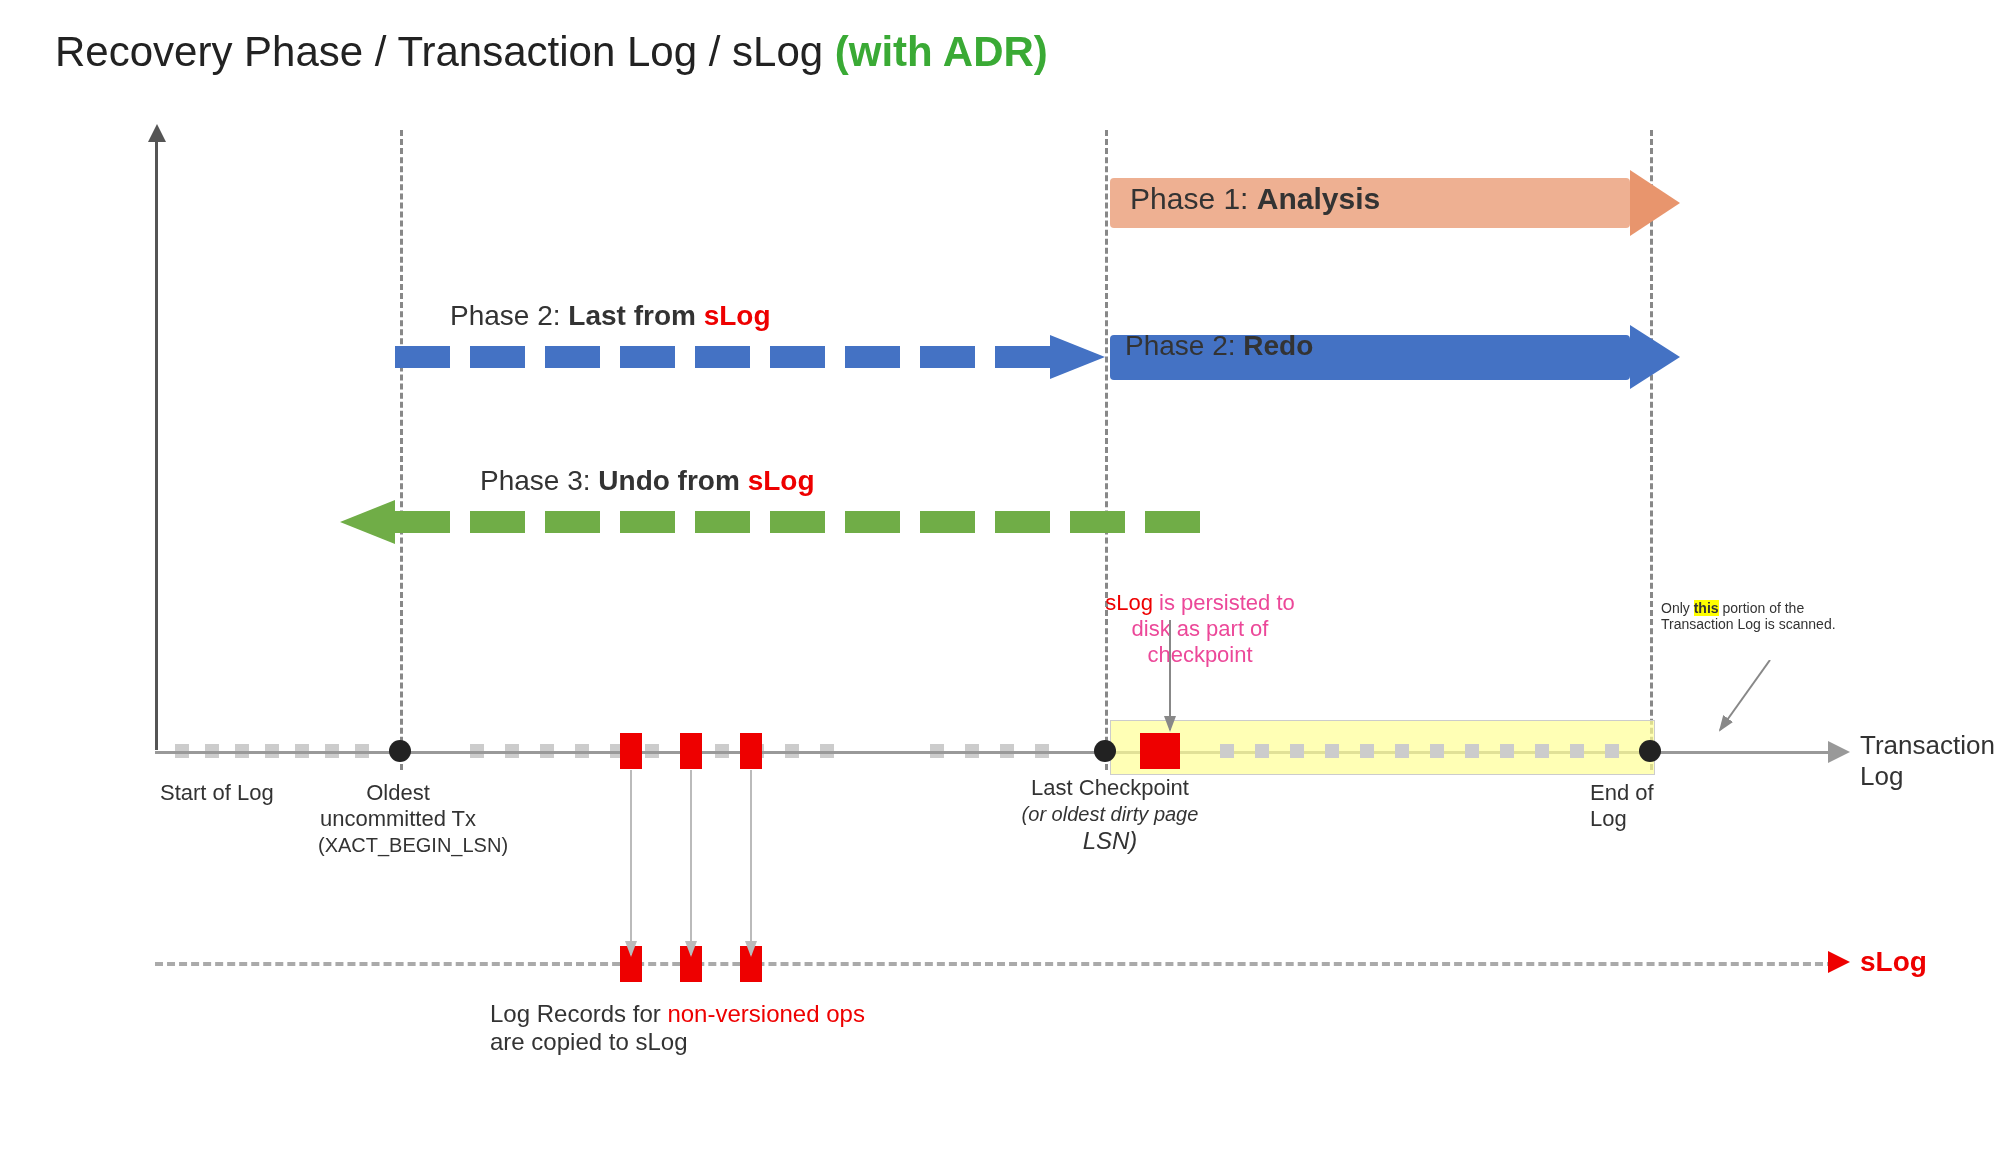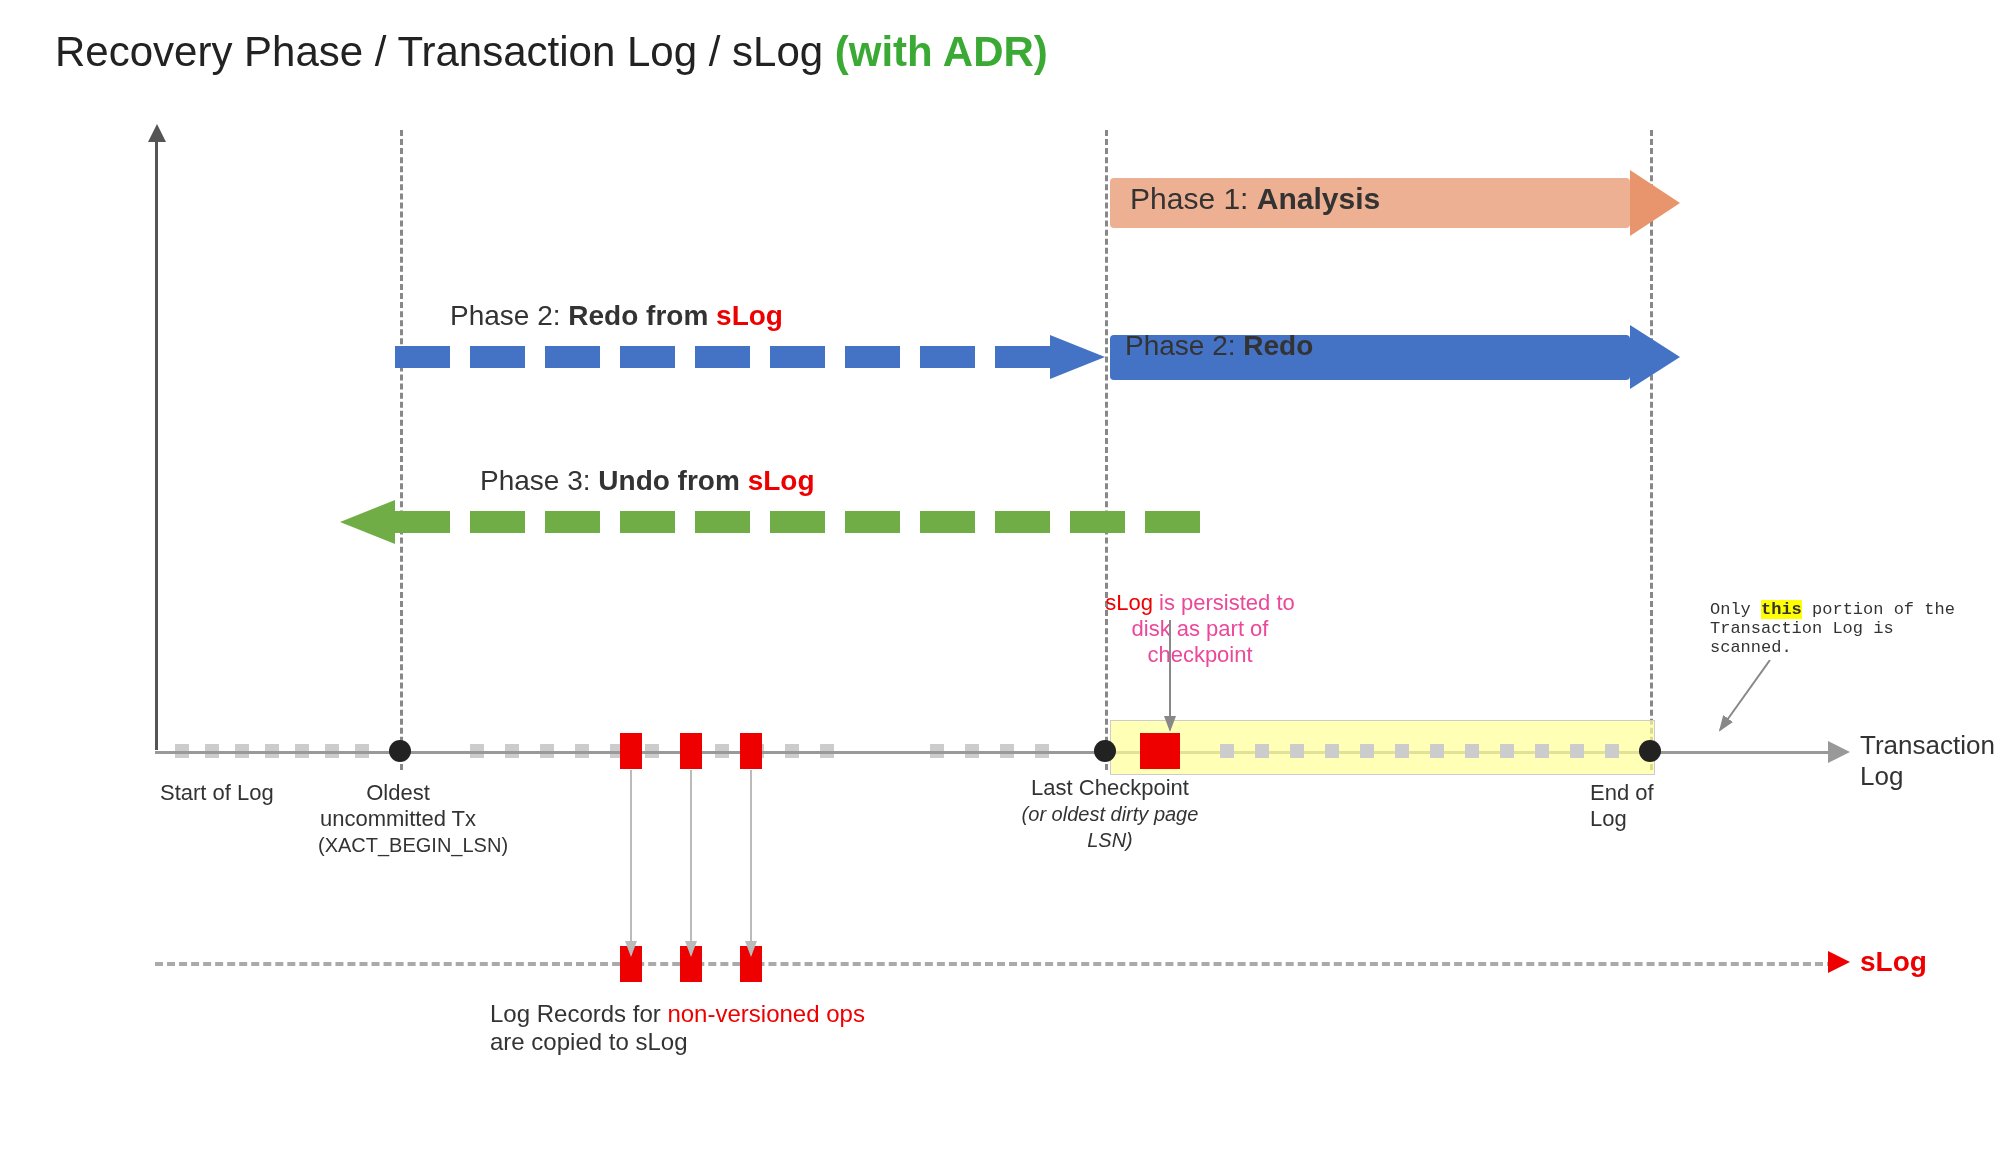--- a/index.html
+++ b/index.html
@@ -201,21 +201,21 @@
     Phase 1: <span class="bold">Analysis</span>
   </div>
 
   <svg style="position:absolute;top:325px;left:395px;width:710px;height:65px;" viewBox="0 0 710 65">
 
     <line x1="0" y1="32" x2="655" y2="32" stroke="#4472C4" stroke-width="22" stroke-dasharray="55,20"></line>
 
     <polygon points="655,10 710,32 655,54" fill="#4472C4"></polygon>
   </svg>
   <div class="label" style="top:300px;left:450px;font-size:28px;">
-    Phase 2: <span class="bold">Redo from </span><span class="bold red">sLog</span>
+    Phase 2: <span class="bold">Last from </span><span class="bold red">sLog</span>
   </div>
 
   <svg style="position:absolute;top:325px;left:1110px;width:570px;height:65px;" viewBox="0 0 570 65">
     <rect x="0" y="10" width="520" height="45" rx="4" fill="#4472C4"></rect>
     <polygon points="520,0 570,32 520,64" fill="#4472C4"></polygon>
   </svg>
   <div class="label" style="top:330px;left:1125px;font-size:28px;">
     Phase 2: <span class="bold">Redo</span>
   </div>
 
@@ -261,41 +261,41 @@
   </div>
 
   <div class="label" style="top:780px;left:318px;font-size:22px;text-align:center;width:160px;">
     <span>Oldest uncommitted Tx</span><br>
     <span style="font-size:20px;">(XACT_BEGIN_LSN)</span>
   </div>
 
   <div class="label" style="top:775px;left:1010px;font-size:22px;text-align:center;width:200px;">
     <span>Last Checkpoint</span><br>
     <em style="font-size:20px;">(or oldest dirty page</em><br>
-    <em style="font-size:20px;">LSN)</em>
+    <em style="font-size:24px;">LSN)</em>
   </div>
 
   <div class="label" style="top:780px;left:1590px;font-size:22px;">
     <span>End of Log</span>
   </div>
 
   <div class="label" style="top:590px;left:1095px;font-size:22px;color:#e00;text-align:center;width:210px;">
     <span style="color:#e00;">sLog</span><span style="color:#ec4899;"> is persisted to<br>disk as part of<br>checkpoint</span>
   </div>
 
   <svg style="position:absolute;top:620px;left:1155px;width:30px;height:120px;" viewBox="0 0 30 120">
     <defs>
       <marker id="arrowGray" markerWidth="8" markerHeight="6" refX="7" refY="3" orient="auto">
         <polygon points="0 0, 8 3, 0 6" fill="#888"></polygon>
       </marker>
     </defs>
     <line x1="15" y1="0" x2="15" y2="110" stroke="#888" stroke-width="2" marker-end="url(#arrowGray)"></line>
   </svg>
 
-  <div class="label" style="top:600px;left:1710px;font-size:17px;text-align:left;width:270px;font-family:Liberation Mono, monospace;">
+  <div class="label" style="top:600px;left:1661px;font-size:14px;text-align:left;width:270px;">
     Only <span style="background:#FFFF00;font-weight:700;">this</span> portion of the<br>Transaction Log is scanned.
   </div>
 
   <svg style="position:absolute;top:660px;left:1700px;width:80px;height:80px;" viewBox="0 0 80 80">
     <defs>
       <marker id="arrowGray2" markerWidth="8" markerHeight="6" refX="7" refY="3" orient="auto">
         <polygon points="0 0, 8 3, 0 6" fill="#888"></polygon>
       </marker>
     </defs>
     <line x1="70" y1="0" x2="20" y2="70" stroke="#888" stroke-width="2" marker-end="url(#arrowGray2)"></line>

